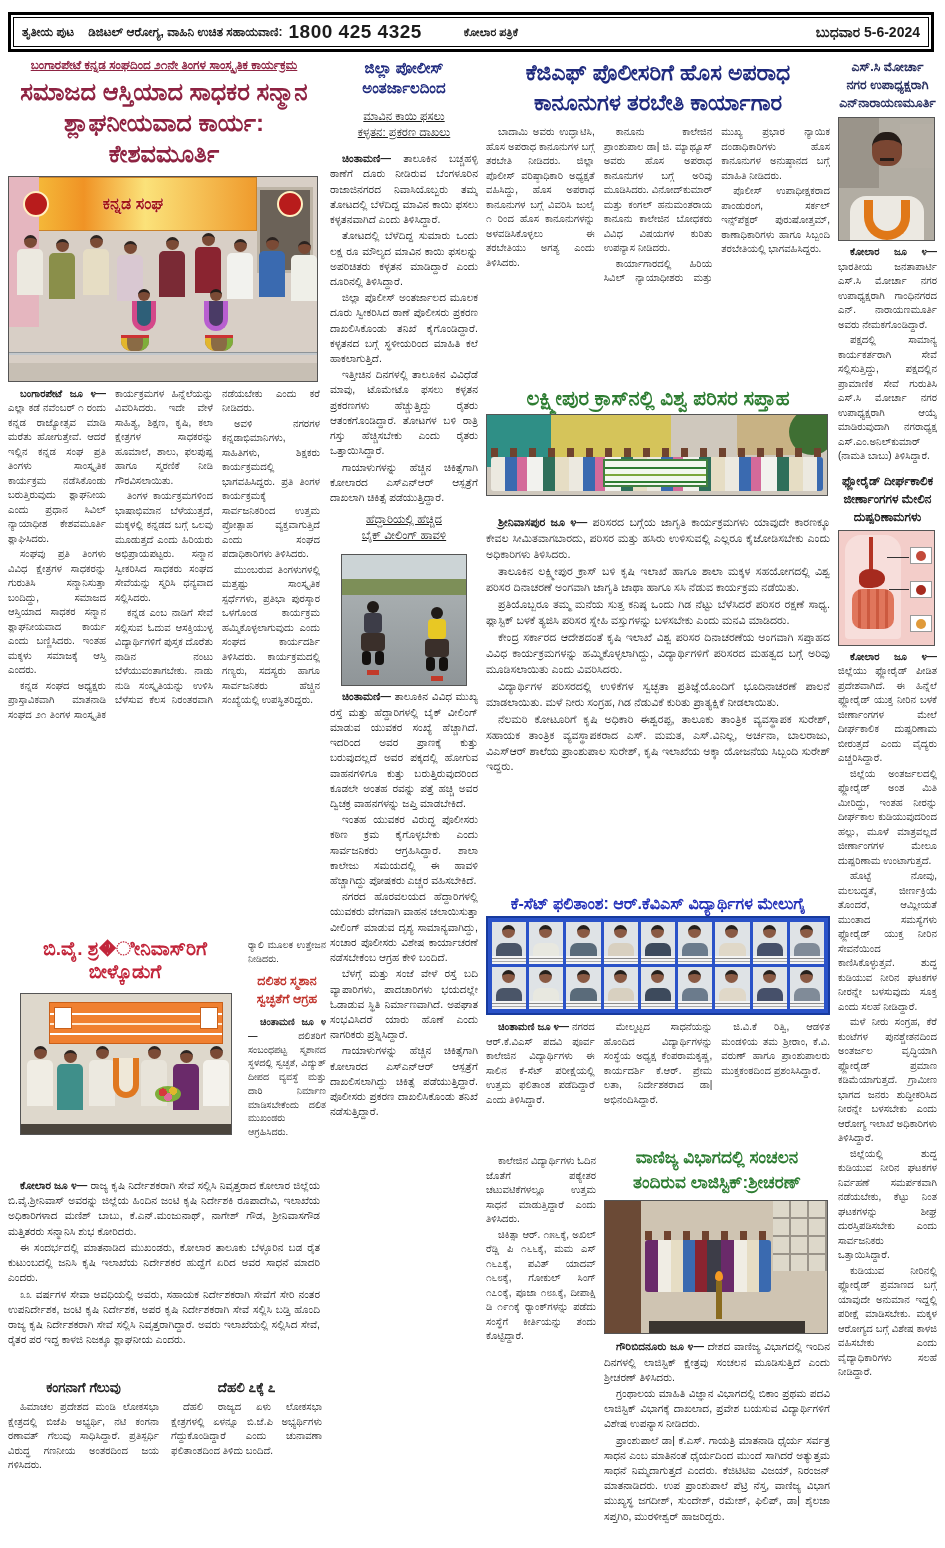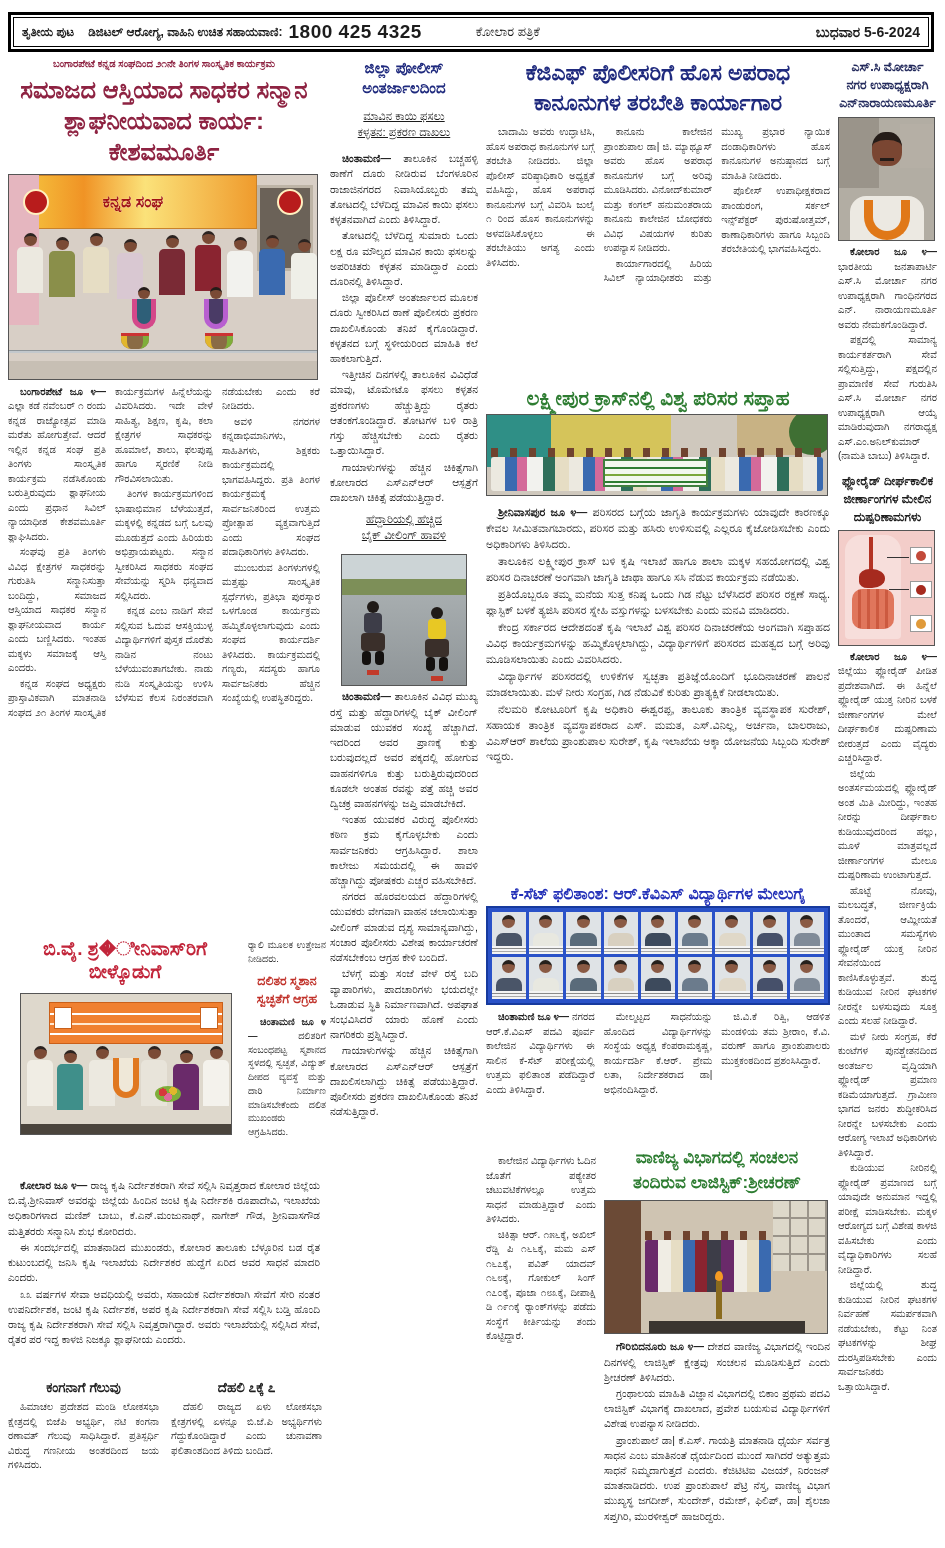--- a/index.html
+++ b/index.html
@@ -12,30 +12,30 @@
     width:945px; height:1548px; position:relative; overflow:hidden;
     font-family:"Liberation Sans","DejaVu Sans",sans-serif; color:var(--body);
   }
   .abs{position:absolute;}
   
   #header-box{left:8px; top:12px; width:926px; height:40px; border:3px solid #000; padding:2px; background:#fff;}
   #header-inner{border:1px solid #000; height:100%; display:flex; align-items:center; padding:0 8px; gap:14px;}
   .hd-small{font-size:12px; font-weight:bold;}
   .hd-help{font-size:12px; font-weight:bold; display:flex; align-items:center; gap:6px;}
   .hd-num{font-size:19px; font-weight:bold; letter-spacing:.5px;}
-  .hd-paper{font-size:13px; font-weight:normal; margin-left:40px;}
+  .hd-paper{font-size:11px; font-weight:bold; margin-left:28px;}
   .hd-date{font-size:14px; font-weight:bold; margin-left:auto;}
   
   .bt{font-size:10px; line-height:1.45; text-align:justify;}
   .bt p{margin:0 0 1px 0; text-indent:12px;}
   .bt p b{font-weight:bold;}
   .cols3{column-count:3; column-gap:9px;}
   .clip{overflow:hidden;}
   
-  .kicker{font-size:10px; font-weight:bold; color:var(--maroon); text-align:center;}
+  .kicker{font-size:12px; font-weight:bold; color:var(--maroon); text-decoration:underline; text-align:center;}
   .h-sanmana{font-size:24px; font-weight:bold; color:var(--maroon); text-align:center; line-height:1.3; margin:4px 0 6px;}
   .h-kgf{font-size:22px; font-weight:bold; color:var(--navy); text-align:center; line-height:1.35; margin-bottom:8px;}
   .h-police{font-size:15px; font-weight:bold; color:var(--navy); text-align:center; line-height:1.3; margin-bottom:4px;}
   .sub-u{font-size:11.5px; font-weight:normal; text-decoration:underline; text-align:center; line-height:1.4; margin:11px 0;}
   .h-env{font-size:20px; font-weight:bold; color:var(--green); text-align:center; margin:8px 0 4px;}
   .h-kset{font-size:16px; font-weight:bold; color:var(--blue); text-align:center; margin:8px 0 3px;}
   .h-comm{font-size:17px; font-weight:bold; color:var(--green); text-align:center; line-height:1.45; margin-bottom:5px;}
   .h-by{font-size:19px; font-weight:bold; color:var(--red); text-align:center; line-height:1.2; margin-bottom:9px;}
   .h-sc{font-size:12.5px; font-weight:bold; color:#232a5c; text-align:center; line-height:1.45; margin-bottom:5px;}
   .h-fluo{font-size:12px; font-weight:bold; text-align:center; line-height:1.5; margin:8px 0 4px;}
@@ -345,21 +345,21 @@
     <div class="abs env-b1"></div>
     <div class="abs env-b2"></div>
     <div class="abs env-b3"></div>
     <div class="abs env-tree"></div>
     <div class="crowd" style="left:4px;right:4px;bottom:4px;">
       <div class="heads"></div>
       <div class="bodies" style="background:repeating-linear-gradient(90deg,#ece9e0 0 14px,#3a6ab0 14px 26px,#d46a9a 26px 36px,#f2f2ee 36px 52px,#2f6f5a 52px 64px,#e6ddc4 64px 78px);"></div>
     </div>
     <div class="env-banner"></div>
   </div>
-  <div class="bt clip" style="margin-top:9px;height:372px;font-size:11px;">
+  <div class="bt clip" style="margin-top:19px;height:372px;font-size:11px;">
       <p><b class="dl">ಶ್ರೀನಿವಾಸಪುರ ಜೂ ೪— </b>ಪರಿಸರದ ಬಗ್ಗೆಯ ಜಾಗೃತಿ ಕಾರ್ಯಕ್ರಮಗಳು ಯಾವುದೇ ಕಾರಣಕ್ಕೂ ಕೇವಲ ಸೀಮಿತವಾಗಬಾರದು, ಪರಿಸರ ಮತ್ತು ಹಸಿರು ಉಳಿಸುವಲ್ಲಿ ಎಲ್ಲರೂ ಕೈಜೋಡಿಸಬೇಕು ಎಂದು ಅಧಿಕಾರಿಗಳು ತಿಳಿಸಿದರು.</p>
       <p>ತಾಲೂಕಿನ ಲಕ್ಷ್ಮೀಪುರ ಕ್ರಾಸ್ ಬಳಿ ಕೃಷಿ ಇಲಾಖೆ ಹಾಗೂ ಶಾಲಾ ಮಕ್ಕಳ ಸಹಯೋಗದಲ್ಲಿ ವಿಶ್ವ ಪರಿಸರ ದಿನಾಚರಣೆ ಅಂಗವಾಗಿ ಜಾಗೃತಿ ಜಾಥಾ ಹಾಗೂ ಸಸಿ ನೆಡುವ ಕಾರ್ಯಕ್ರಮ ನಡೆಯಿತು.</p>
       <p>ಪ್ರತಿಯೊಬ್ಬರೂ ತಮ್ಮ ಮನೆಯ ಸುತ್ತ ಕನಿಷ್ಠ ಒಂದು ಗಿಡ ನೆಟ್ಟು ಬೆಳೆಸಿದರೆ ಪರಿಸರ ರಕ್ಷಣೆ ಸಾಧ್ಯ. ಪ್ಲಾಸ್ಟಿಕ್ ಬಳಕೆ ತ್ಯಜಿಸಿ ಪರಿಸರ ಸ್ನೇಹಿ ವಸ್ತುಗಳನ್ನು ಬಳಸಬೇಕು ಎಂದು ಮನವಿ ಮಾಡಿದರು.</p>
       <p>ಕೇಂದ್ರ ಸರ್ಕಾರದ ಆದೇಶದಂತೆ ಕೃಷಿ ಇಲಾಖೆ ವಿಶ್ವ ಪರಿಸರ ದಿನಾಚರಣೆಯ ಅಂಗವಾಗಿ ಸಪ್ತಾಹದ ವಿವಿಧ ಕಾರ್ಯಕ್ರಮಗಳನ್ನು ಹಮ್ಮಿಕೊಳ್ಳಲಾಗಿದ್ದು, ವಿದ್ಯಾರ್ಥಿಗಳಿಗೆ ಪರಿಸರದ ಮಹತ್ವದ ಬಗ್ಗೆ ಅರಿವು ಮೂಡಿಸಲಾಯಿತು ಎಂದು ವಿವರಿಸಿದರು.</p>
       <p>ವಿದ್ಯಾರ್ಥಿಗಳ ಪರಿಸರದಲ್ಲಿ ಉಳಿಕೆಗಳ ಸ್ವಚ್ಛತಾ ಪ್ರತಿಜ್ಞೆಯೊಂದಿಗೆ ಭೂದಿನಾಚರಣೆ ಪಾಲನೆ ಮಾಡಲಾಯಿತು. ಮಳೆ ನೀರು ಸಂಗ್ರಹ, ಗಿಡ ನೆಡುವಿಕೆ ಕುರಿತು ಪ್ರಾತ್ಯಕ್ಷಿಕೆ ನೀಡಲಾಯಿತು.</p>
       <p>ನೆಲಮರಿ ಕೋಟೂರಿಗೆ ಕೃಷಿ ಅಧಿಕಾರಿ ಈಶ್ವರಪ್ಪ, ತಾಲೂಕು ತಾಂತ್ರಿಕ ವ್ಯವಸ್ಥಾಪಕ ಸುರೇಶ್, ಸಹಾಯಕ ತಾಂತ್ರಿಕ ವ್ಯವಸ್ಥಾಪಕರಾದ ಎಸ್. ಮಮತ, ಎಸ್.ವಿನಿಲ್ಲ, ಅರ್ಚನಾ, ಬಾಲರಾಜು, ವಿಎಸ್ಆರ್ ಶಾಲೆಯ ಪ್ರಾಂಶುಪಾಲ ಸುರೇಶ್, ಕೃಷಿ ಇಲಾಖೆಯ ಅಕ್ಕಾ ಯೋಜನೆಯ ಸಿಬ್ಬಂದಿ ಸುರೇಶ್ ಇದ್ದರು.</p>
     </div>
   <div class="h-kset">ಕೆ-ಸೆಟ್ ಫಲಿತಾಂಶ: ಆರ್.ಕೆವಿಎಸ್ ವಿದ್ಯಾರ್ಥಿಗಳ ಮೇಲುಗೈ</div>
   <div class="kgrid">
       <div class="stu">
@@ -523,19 +523,19 @@
       </div>
     <div class="an-inset" style="top:50px;">
         <i style="background:#a62a1e;"></i>
       </div>
     <div class="an-inset" style="top:84px;">
         <i style="background:#e09a3a;"></i>
       </div>
   </div>
   <div class="bt" style="margin-top:4px;font-size:10px;">
       <p><b class="dl">ಕೋಲಾರ ಜೂ ೪— </b>ಜಿಲ್ಲೆಯು ಫ್ಲೋರೈಡ್ ಪೀಡಿತ ಪ್ರದೇಶವಾಗಿದೆ. ಈ ಹಿನ್ನೆಲೆ ಫ್ಲೋರೈಡ್ ಯುಕ್ತ ನೀರಿನ ಬಳಕೆ ಜೀರ್ಣಾಂಗಗಳ ಮೇಲೆ ದೀರ್ಘಕಾಲಿಕ ದುಷ್ಪರಿಣಾಮ ಬೀರುತ್ತದೆ ಎಂದು ವೈದ್ಯರು ಎಚ್ಚರಿಸಿದ್ದಾರೆ.</p>
-      <p>ಜಿಲ್ಲೆಯ ಅಂತರ್ಸಮಯದಲ್ಲಿ ಫ್ಲೋರೈಡ್ ಅಂಶ ಮಿತಿ ಮೀರಿದ್ದು, ಇಂತಹ ನೀರನ್ನು ದೀರ್ಘಕಾಲ ಕುಡಿಯುವುದರಿಂದ ಹಲ್ಲು, ಮೂಳೆ ಮಾತ್ರವಲ್ಲದೆ ಜೀರ್ಣಾಂಗಗಳ ಮೇಲೂ ದುಷ್ಪರಿಣಾಮ ಉಂಟಾಗುತ್ತದೆ.</p>
+      <p>ಜಿಲ್ಲೆಯ ಅಂತರ್ಜಲದಲ್ಲಿ ಫ್ಲೋರೈಡ್ ಅಂಶ ಮಿತಿ ಮೀರಿದ್ದು, ಇಂತಹ ನೀರನ್ನು ದೀರ್ಘಕಾಲ ಕುಡಿಯುವುದರಿಂದ ಹಲ್ಲು, ಮೂಳೆ ಮಾತ್ರವಲ್ಲದೆ ಜೀರ್ಣಾಂಗಗಳ ಮೇಲೂ ದುಷ್ಪರಿಣಾಮ ಉಂಟಾಗುತ್ತದೆ.</p>
       <p>ಹೊಟ್ಟೆ ನೋವು, ಮಲಬದ್ಧತೆ, ಜೀರ್ಣಕ್ರಿಯೆ ತೊಂದರೆ, ಆಮ್ಲೀಯತೆ ಮುಂತಾದ ಸಮಸ್ಯೆಗಳು ಫ್ಲೋರೈಡ್ ಯುಕ್ತ ನೀರಿನ ಸೇವನೆಯಿಂದ ಕಾಣಿಸಿಕೊಳ್ಳುತ್ತವೆ. ಶುದ್ಧ ಕುಡಿಯುವ ನೀರಿನ ಘಟಕಗಳ ನೀರನ್ನೇ ಬಳಸುವುದು ಸೂಕ್ತ ಎಂದು ಸಲಹೆ ನೀಡಿದ್ದಾರೆ.</p>
       <p>ಮಳೆ ನೀರು ಸಂಗ್ರಹ, ಕೆರೆ ಕುಂಟೆಗಳ ಪುನಶ್ಚೇತನದಿಂದ ಅಂತರ್ಜಲ ವೃದ್ಧಿಯಾಗಿ ಫ್ಲೋರೈಡ್ ಪ್ರಮಾಣ ಕಡಿಮೆಯಾಗುತ್ತದೆ. ಗ್ರಾಮೀಣ ಭಾಗದ ಜನರು ಶುದ್ಧೀಕರಿಸಿದ ನೀರನ್ನೇ ಬಳಸಬೇಕು ಎಂದು ಆರೋಗ್ಯ ಇಲಾಖೆ ಅಧಿಕಾರಿಗಳು ತಿಳಿಸಿದ್ದಾರೆ.</p>
+      <p>ಜಿಲ್ಲೆಯಲ್ಲಿ ಶುದ್ಧ ಕುಡಿಯುವ ನೀರಿನ ಘಟಕಗಳ ನಿರ್ವಹಣೆ ಸಮರ್ಪಕವಾಗಿ ನಡೆಯಬೇಕು, ಕೆಟ್ಟು ನಿಂತ ಘಟಕಗಳನ್ನು ಶೀಘ್ರ ದುರಸ್ತಿಪಡಿಸಬೇಕು ಎಂದು ಸಾರ್ವಜನಿಕರು ಒತ್ತಾಯಿಸಿದ್ದಾರೆ.</p>
       <p>ಕುಡಿಯುವ ನೀರಿನಲ್ಲಿ ಫ್ಲೋರೈಡ್ ಪ್ರಮಾಣದ ಬಗ್ಗೆ ಯಾವುದೇ ಅನುಮಾನ ಇದ್ದಲ್ಲಿ ಪರೀಕ್ಷೆ ಮಾಡಿಸಬೇಕು. ಮಕ್ಕಳ ಆರೋಗ್ಯದ ಬಗ್ಗೆ ವಿಶೇಷ ಕಾಳಜಿ ವಹಿಸಬೇಕು ಎಂದು ವೈದ್ಯಾಧಿಕಾರಿಗಳು ಸಲಹೆ ನೀಡಿದ್ದಾರೆ.</p>
-      <p>ಜಿಲ್ಲೆಯಲ್ಲಿ ಶುದ್ಧ ಕುಡಿಯುವ ನೀರಿನ ಘಟಕಗಳ ನಿರ್ವಹಣೆ ಸಮರ್ಪಕವಾಗಿ ನಡೆಯಬೇಕು, ಕೆಟ್ಟು ನಿಂತ ಘಟಕಗಳನ್ನು ಶೀಘ್ರ ದುರಸ್ತಿಪಡಿಸಬೇಕು ಎಂದು ಸಾರ್ವಜನಿಕರು ಒತ್ತಾಯಿಸಿದ್ದಾರೆ.</p>
     </div>
 </div>
 
 </body></html>

